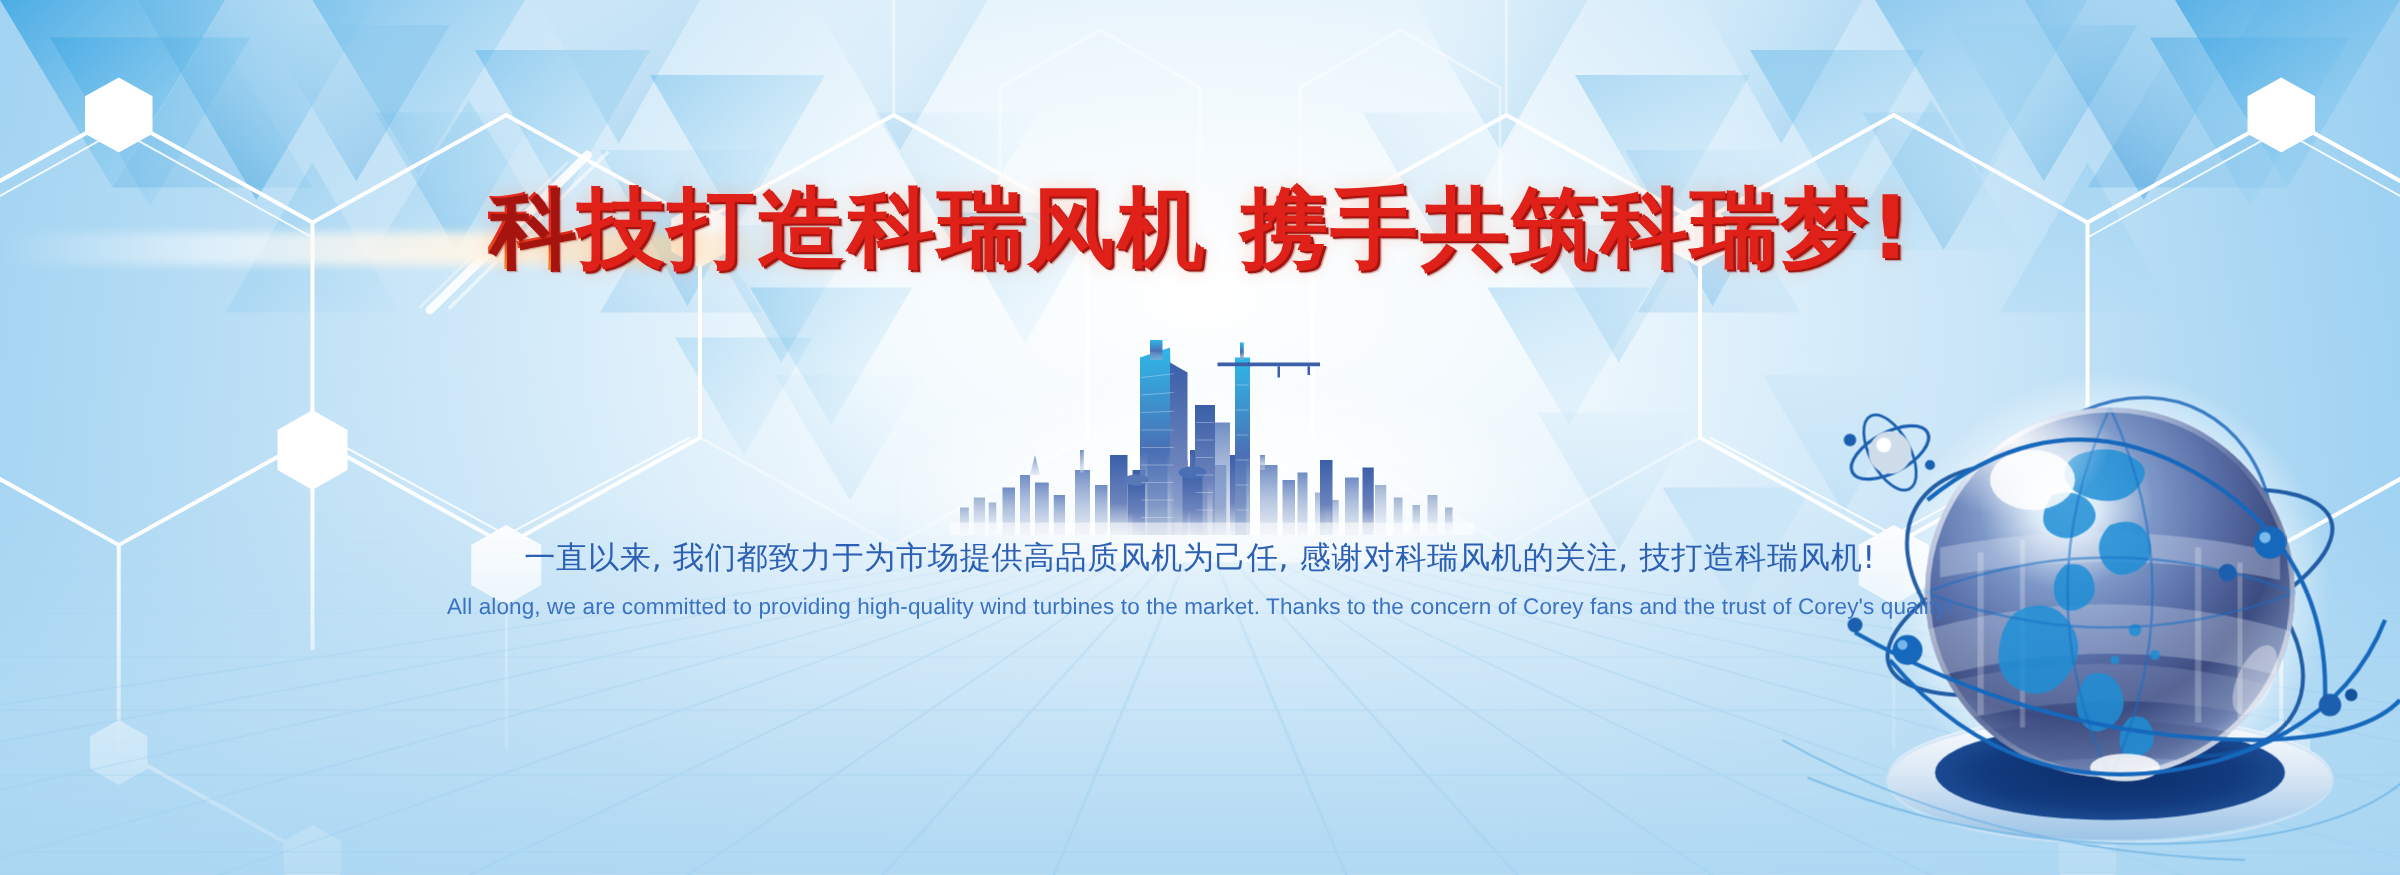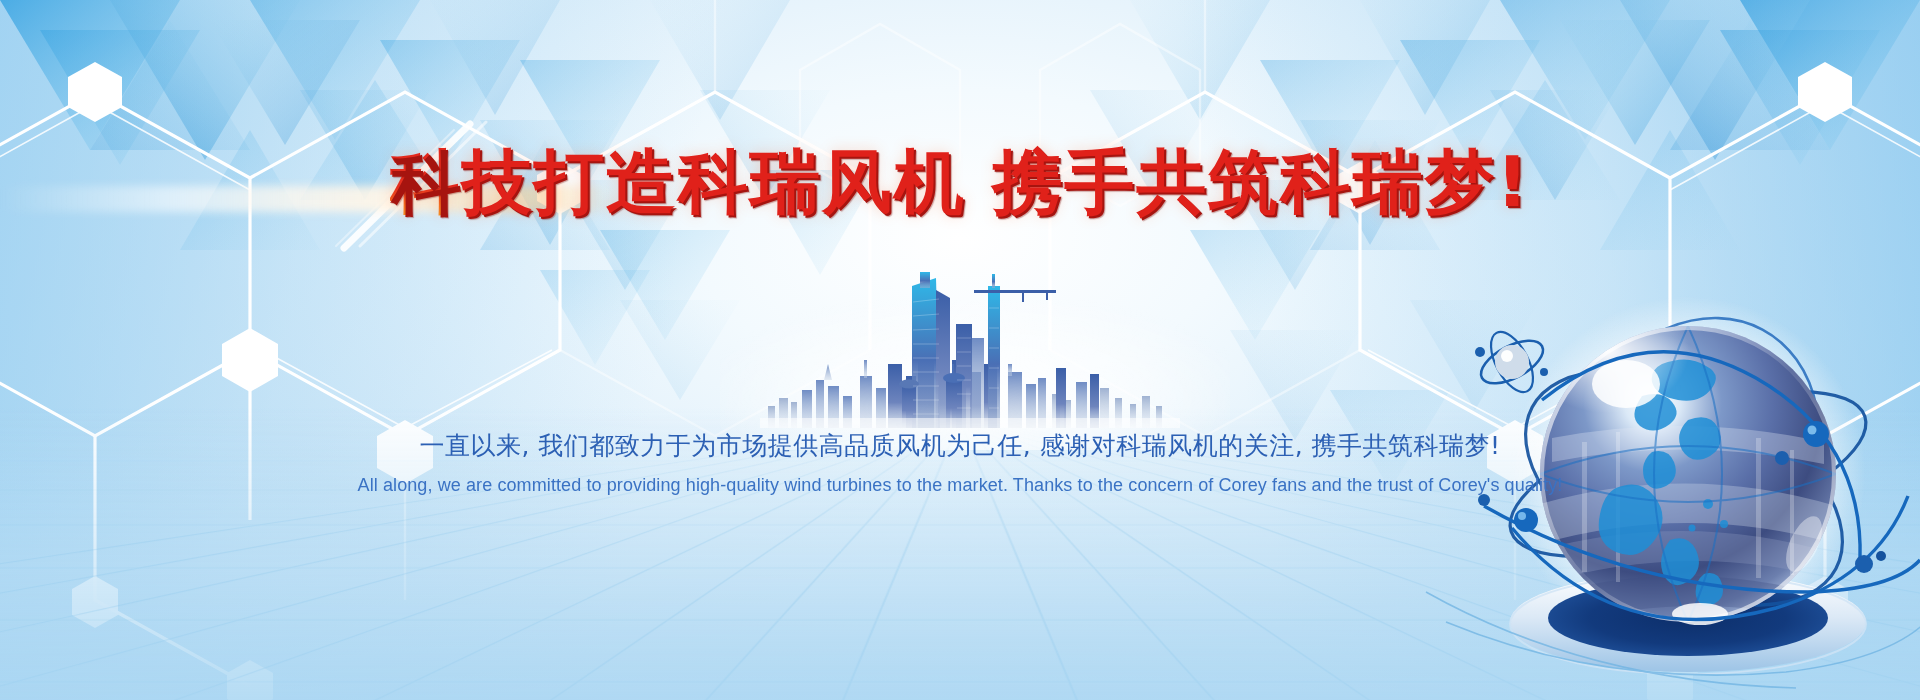--- a/index.html
+++ b/index.html
@@ -564,16 +564,16 @@
         <circle cx="88" cy="80" r="4" fill="#1b5fae"></circle>
       </g>
 
       <g fill="none" stroke="#6fb3e2" stroke-width="1.6" opacity=".75">
         <path d="M-10,330 Q150,396 330,380 Q430,368 470,330"></path>
         <path d="M-30,300 Q130,390 340,396"></path>
       </g>
     </svg>
   </div>
 
-  <div class="sub-cn">一直以来, 我们都致力于为市场提供高品质风机为己任, 感谢对科瑞风机的关注, 携手共筑科瑞梦!</div>
+  <div class="sub-cn">一直以来, 我们都致力于为市场提供高品质风机为己任, 感谢对科瑞风机的关注, 技打造科瑞风机!</div>
   <div class="sub-en">All along, we are committed to providing high-quality wind turbines to the market. Thanks to the concern of Corey fans and the trust of Corey's quality!</div>
 
 </div>
 
 </body></html>

